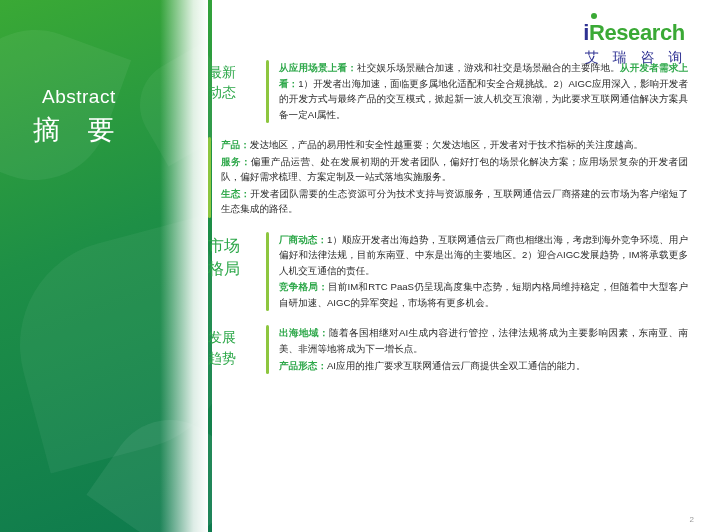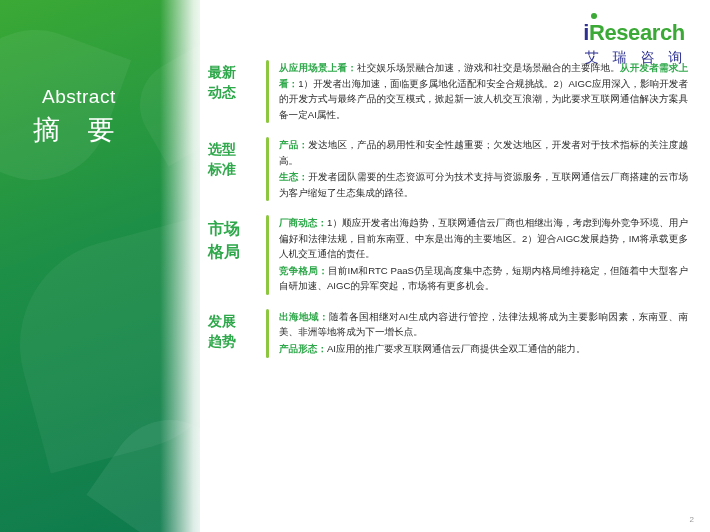--- a/index.html
+++ b/index.html
@@ -22,20 +22,21 @@
   }
   
   .left-panel {
     position: absolute;
     left: 0;
     top: 0;
     width: 200px;
     height: 532px;
     background: linear-gradient(160deg, #3aa935 0%, #1e8f46 45%, #0e7a4e 100%);
     overflow: hidden;
+    padding-left: 12px;
   }
   .left-panel .leaf {
     position: absolute;
     border-radius: 50% 0 50% 0;
     background: rgba(255,255,255,0.06);
   }
   .leaf.l1 { width: 150px; height: 150px; left: -40px; top: 30px; transform: rotate(20deg); }
   .leaf.l2 { width: 210px; height: 210px; left: 20px; top: 240px; transform: rotate(-15deg); background: rgba(255,255,255,0.05); }
   .leaf.l3 { width: 120px; height: 120px; left: 110px; top: 420px; transform: rotate(35deg); background: rgba(255,255,255,0.07); }
   .leaf.l4 { width: 90px; height: 90px; left: 140px; top: 60px; transform: rotate(-30deg); background: rgba(255,255,255,0.05); }
@@ -112,21 +113,21 @@
   .row {
     display: flex;
     align-items: flex-start;
     margin-bottom: 14px;
   }
   .row-label {
     width: 58px;
     flex: 0 0 58px;
     color: #2ea84a;
     font-size: 14px;
-    font-weight: bold;
+    font-weight: normal;
     line-height: 1.45;
     text-align: left;
     padding-top: 2px;
   }
   .row-label .lbl-line { display: block; }
   .row-bar {
     width: 3px;
     flex: 0 0 3px;
     background: #8dc63f;
     align-self: stretch;
@@ -187,27 +188,24 @@
         <div class="row-label">
           <span class="lbl-line">最新</span>
           <span class="lbl-line">动态</span>
         </div>
         <div class="row-bar"></div>
         <div class="row-body">
           <p><span class="kw">从应用场景上看：</span><span>社交娱乐场景融合加速，游戏和社交是场景融合的主要阵地。</span><span class="kw">从开发者需求上看：</span><span>1）开发者出海加速，面临更多属地化适配和安全合规挑战。2）AIGC应用深入，影响开发者的开发方式与最终产品的交互模式，掀起新一波人机交互浪潮，为此要求互联网通信解决方案具备一定AI属性。</span></p>
         </div>
       </div>
       <div class="row">
-        <div class="row-label">
-          <span class="lbl-line">选型</span>
-          <span class="lbl-line">标准</span>
-        </div>
         <div class="row-bar"></div>
         <div class="row-body">
           <p><span class="kw">产品：</span><span>发达地区，产品的易用性和安全性越重要；欠发达地区，开发者对于技术指标的关注度越高。</span></p>
+          <p><span class="kw">服务：</span><span>偏重产品运营、处在发展初期的开发者团队，偏好打包的场景化解决方案；应用场景复杂的开发者团队，偏好需求梳理、方案定制及一站式落地实施服务。</span></p>
           <p><span class="kw">生态：</span><span>开发者团队需要的生态资源可分为技术支持与资源服务，互联网通信云厂商搭建的云市场为客户缩短了生态集成的路径。</span></p>
         </div>
       </div>
       <div class="row">
         <div class="row-label big">
           <span class="lbl-line">市场</span>
           <span class="lbl-line">格局</span>
         </div>
         <div class="row-bar"></div>
         <div class="row-body">

